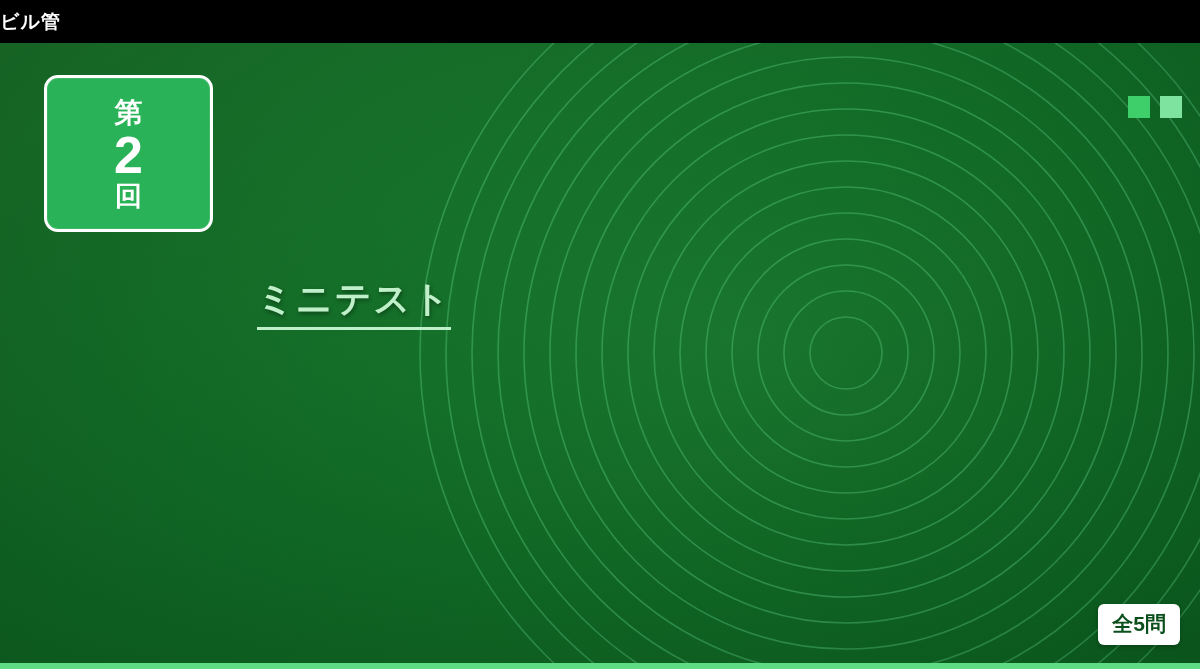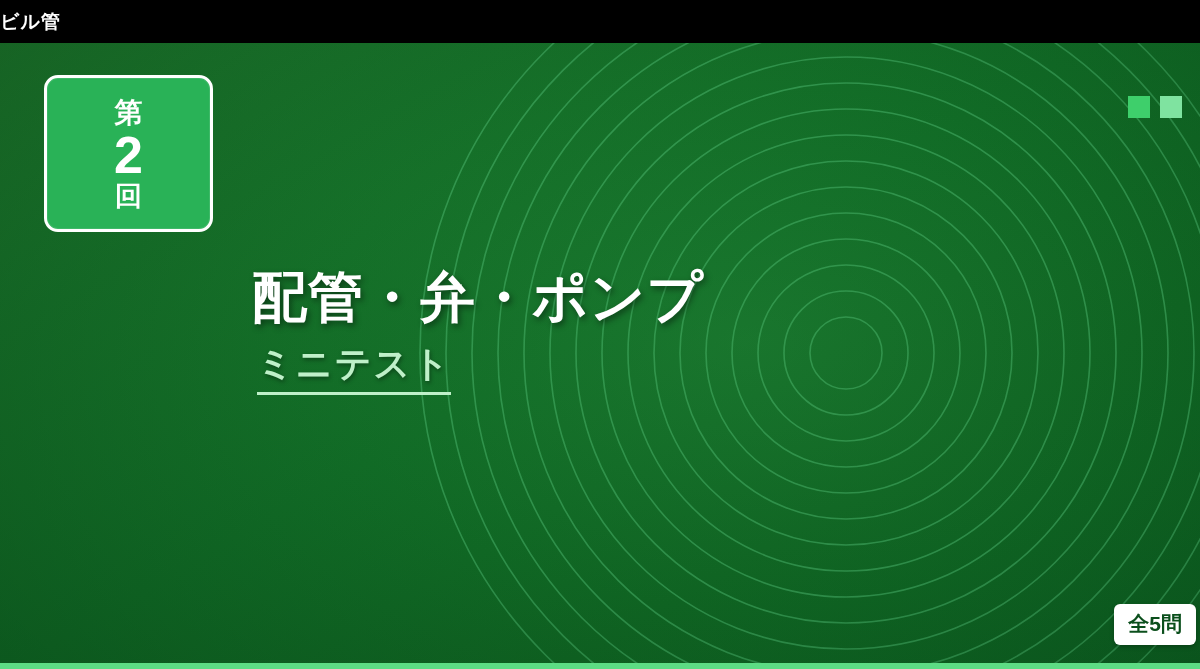--- a/index.html
+++ b/index.html
@@ -150,21 +150,21 @@
   }
   .subtitle-underline {
     height: 3px;
     background: #bff0c9;
     margin-top: 7px;
     width: 100%;
   }
   
   .count-pill {
     position: absolute;
-    right: 4px;
+    right: 20px;
     bottom: 18px;
     background: #ffffff;
     color: #0b4f1c;
     font-size: 21px;
     font-weight: bold;
     padding: 6px 14px 7px 14px;
     border-radius: 6px;
     z-index: 22;
     box-shadow: 0 2px 4px rgba(0,0,0,0.25);
     white-space: nowrap;
@@ -211,21 +211,20 @@
       <div class="sq sq-b"></div>
     </div>
 
     <div class="badge">
       <div class="badge-top">第</div>
       <div class="badge-num">2</div>
       <div class="badge-bottom">回</div>
     </div>
 
     <div class="title-block">
-      <div class="main-title">配管・弁・ポンプ</div>
       <div class="subtitle-wrap">
         <div class="subtitle">ミニテスト</div>
         <div class="subtitle-underline"></div>
       </div>
     </div>
 
     <div class="count-pill">全5問</div>
 
   </div>
 

